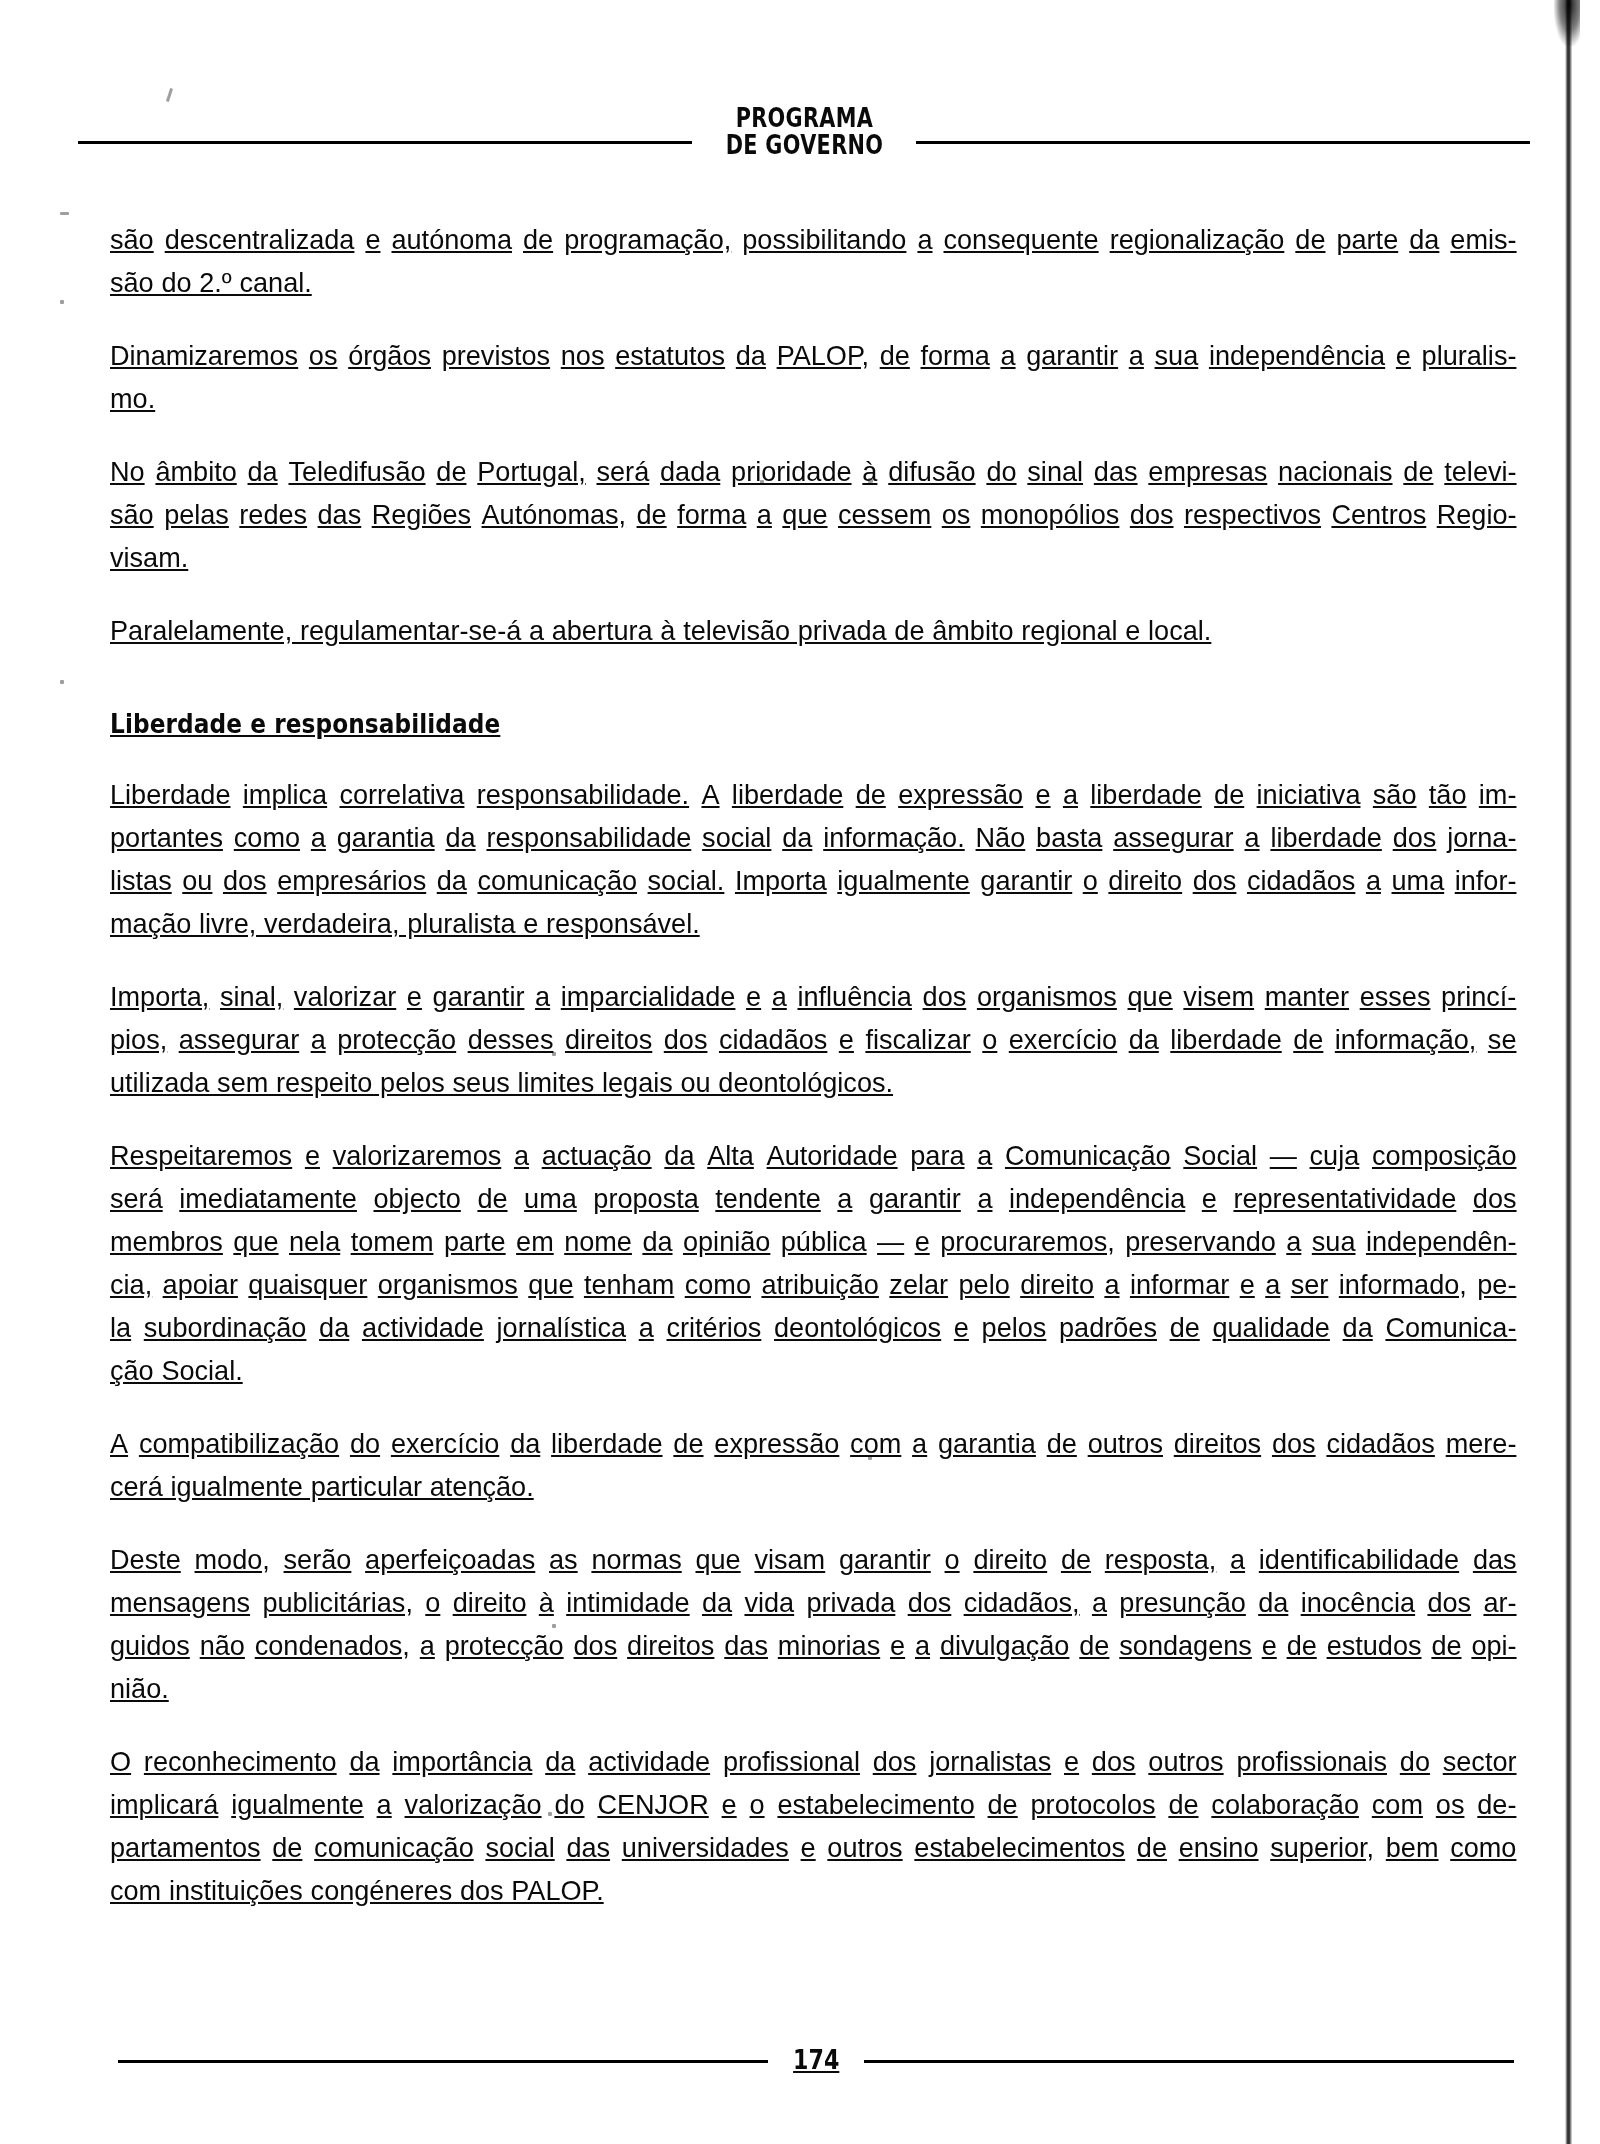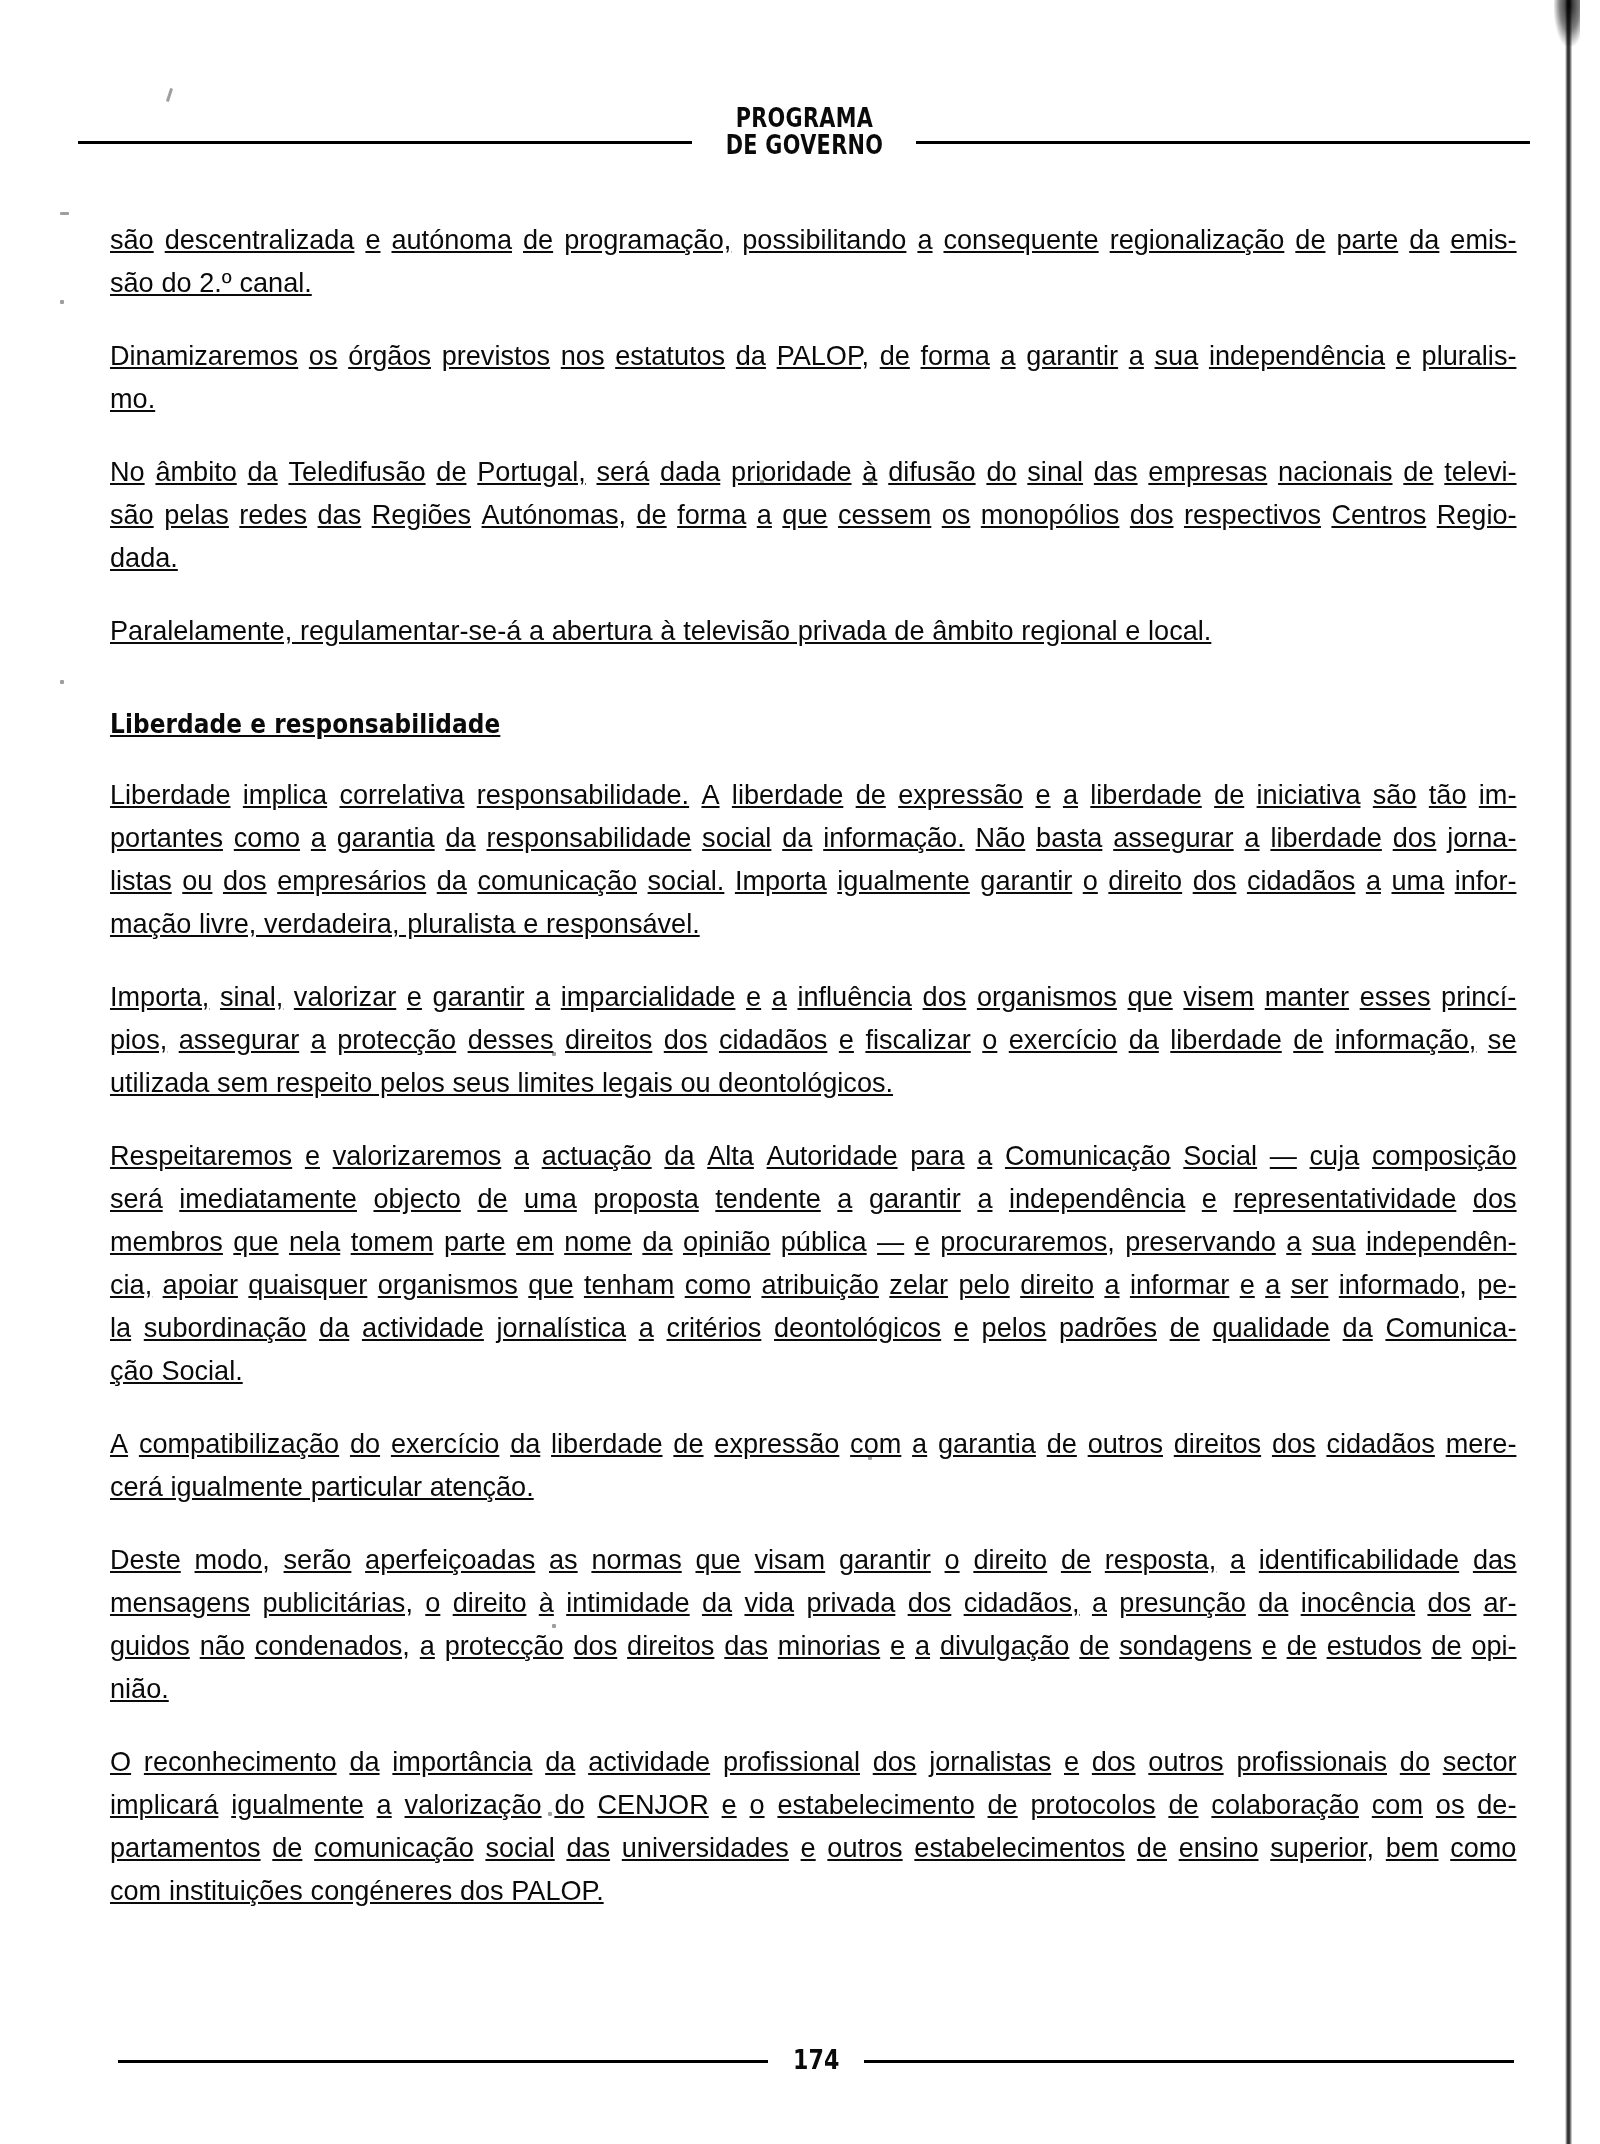--- a/index.html
+++ b/index.html
@@ -122,20 +122,21 @@
 
   
   .folio {
     position: absolute;
     left: 118px;
     top: 2046px;
     width: 1396px;
     display: flex;
     align-items: center;
     justify-content: center;
+    text-decoration: underline;
   }
   .folio-rule {
     flex: 1 1 auto;
     height: 3px;
     background: #000;
   }
   .folio-num {
     flex: 0 0 auto;
     padding: 0 20px;
     font-family: "DejaVu Sans", sans-serif;
@@ -259,21 +260,21 @@
           <span>a</span>
           <span>que</span>
           <span>cessem</span>
           <span>os</span>
           <span>monopólios</span>
           <span>dos</span>
           <span>respectivos</span>
           <span>Centros</span>
           <span>Regio-</span>
         </span>
-      <span class="ln"><span>dada.</span></span>
+      <span class="ln"><span>visam.</span></span>
     </p>
 
     <p class="para gap-before-subhead">
       <span class="ln"><span>Paralelamente, regulamentar-se-á a abertura à televisão privada de âmbito regional e local.</span></span>
     </p>
 
     <h2 class="subhead">Liberdade e responsabilidade</h2>
 
     <p class="para">
       <span class="ln j">

